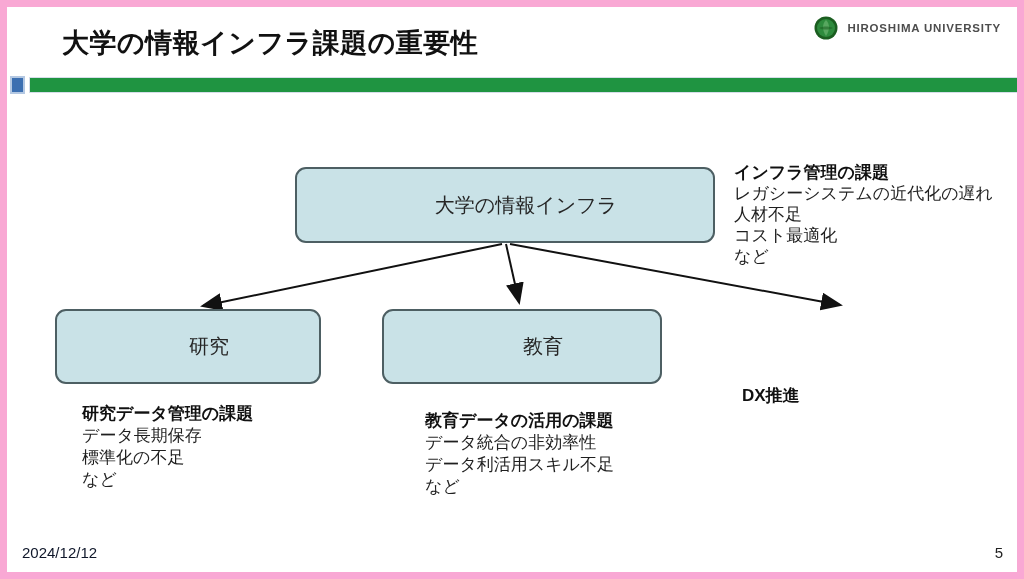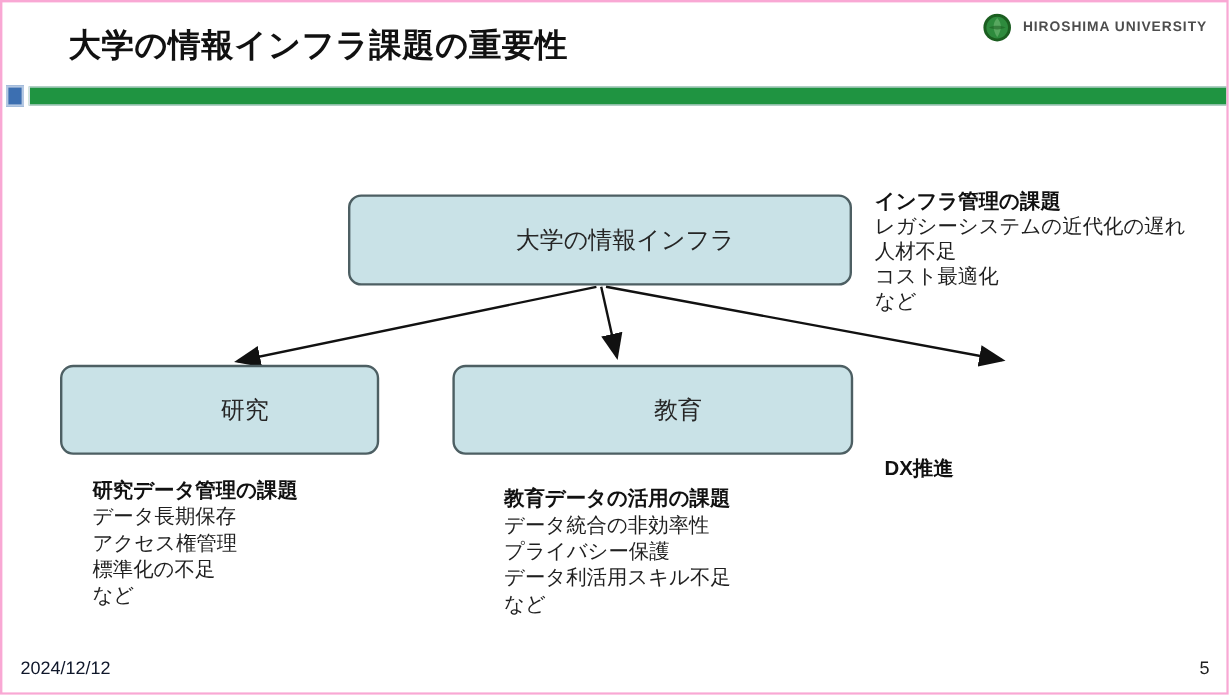--- a/index.html
+++ b/index.html
@@ -4,21 +4,21 @@
 <style>
   * { margin: 0; padding: 0; box-sizing: border-box; }
   html, body { background: #ffffff; }
   body { font-family: "Liberation Sans", "DejaVu Sans", sans-serif; }
 
   .slide {
     position: relative;
     width: 1024px;
     height: 579px;
     background: #ffffff;
-    border: 2px solid #f9a8d4;
+    border: 7px solid #f9a8d4;
     overflow: hidden;
   }
 
   .slide-title {
     position: absolute;
     left: 55px;
     top: 18px;
     font-size: 27px;
     font-weight: 700;
     color: #111111;
@@ -70,21 +70,21 @@
     border-radius: 11px;
     display: flex;
     align-items: center;
     justify-content: center;
     font-size: 20px;
     color: #262626;
     padding-left: 42px;
   }
   .node-root   { left: 288px; top: 160px; width: 420px; height: 76px; }
   .node-child1 { left: 48px;  top: 302px; width: 266px; height: 75px; }
-  .node-child2 { left: 375px; top: 302px; width: 334px; height: 75px; }
+  .node-child2 { left: 375px; top: 302px; width: 280px; height: 75px; }
   .node-child3 { left: 700px; top: 302px; width: 279px; height: 75px; }
 
   .connectors {
     position: absolute;
     left: 0; top: 0;
     width: 1024px;
     height: 579px;
     pointer-events: none;
   }
 
@@ -160,29 +160,27 @@
     <div class="note-heading">インフラ管理の課題</div>
     <div class="note-line">レガシーシステムの近代化の遅れ</div>
     <div class="note-line">人材不足</div>
     <div class="note-line">コスト最適化</div>
     <div class="note-line">など</div>
   </div>
 
   <div class="note note-research">
     <div class="note-heading">研究データ管理の課題</div>
     <div class="note-line">データ長期保存</div>
-    <div class="note-line">アクセス権管理</div>
     <div class="note-line">標準化の不足</div>
     <div class="note-line">など</div>
   </div>
 
   <div class="note note-education">
     <div class="note-heading">教育データの活用の課題</div>
     <div class="note-line">データ統合の非効率性</div>
-    <div class="note-line">プライバシー保護</div>
     <div class="note-line">データ利活用スキル不足</div>
     <div class="note-line">など</div>
   </div>
 
   <div class="note note-operations">
     <div class="note-heading">DX推進</div>
   </div>
 
   <div class="footer-date">2024/12/12</div>
   <div class="footer-page">5</div>

